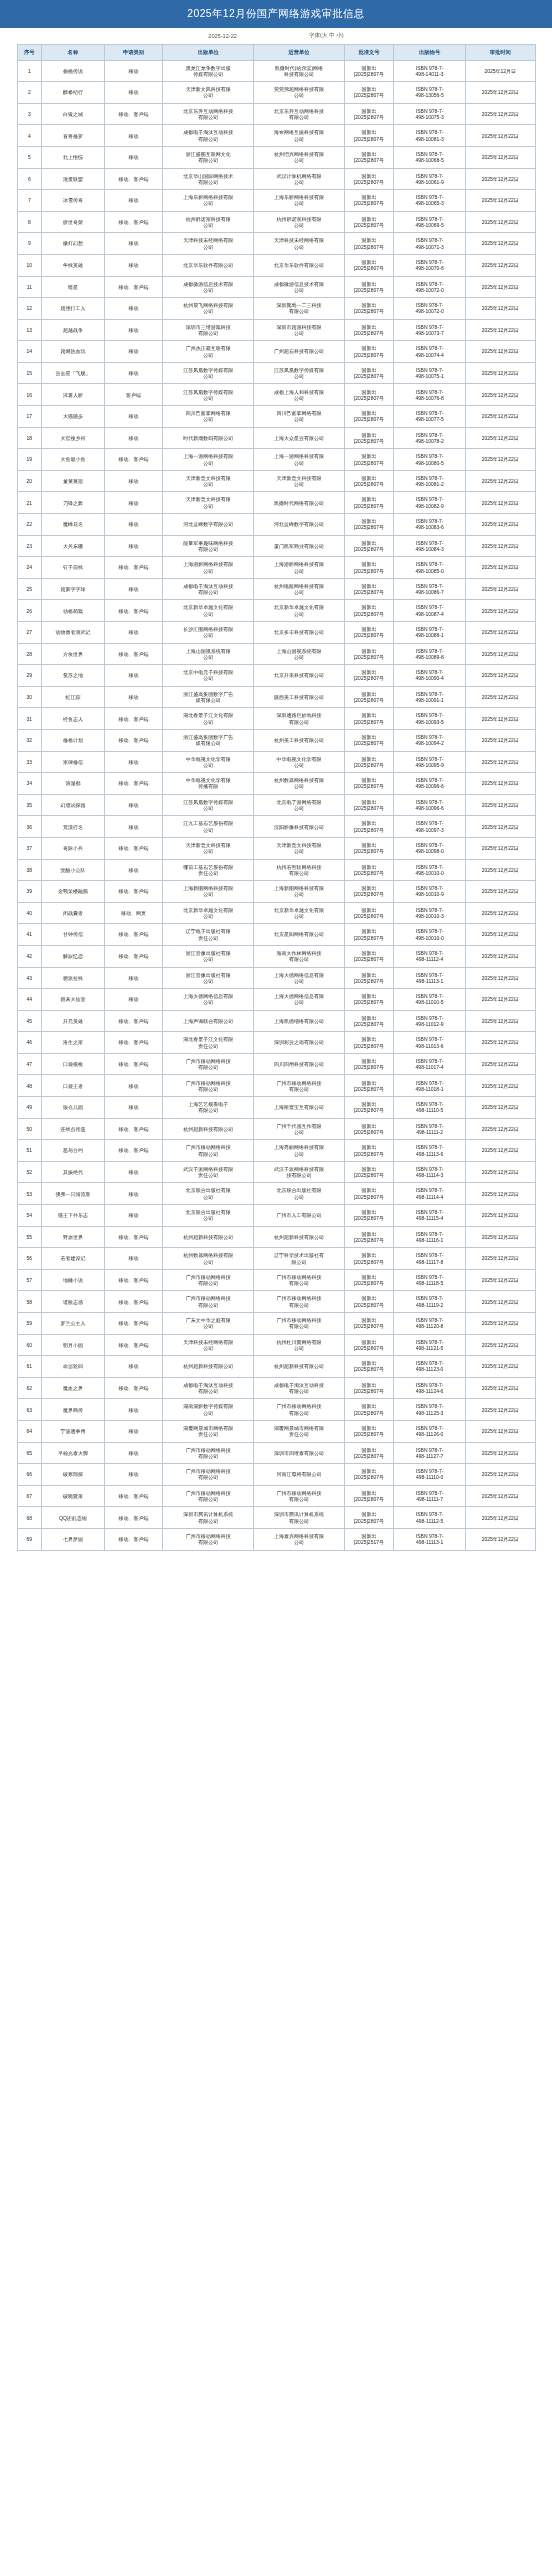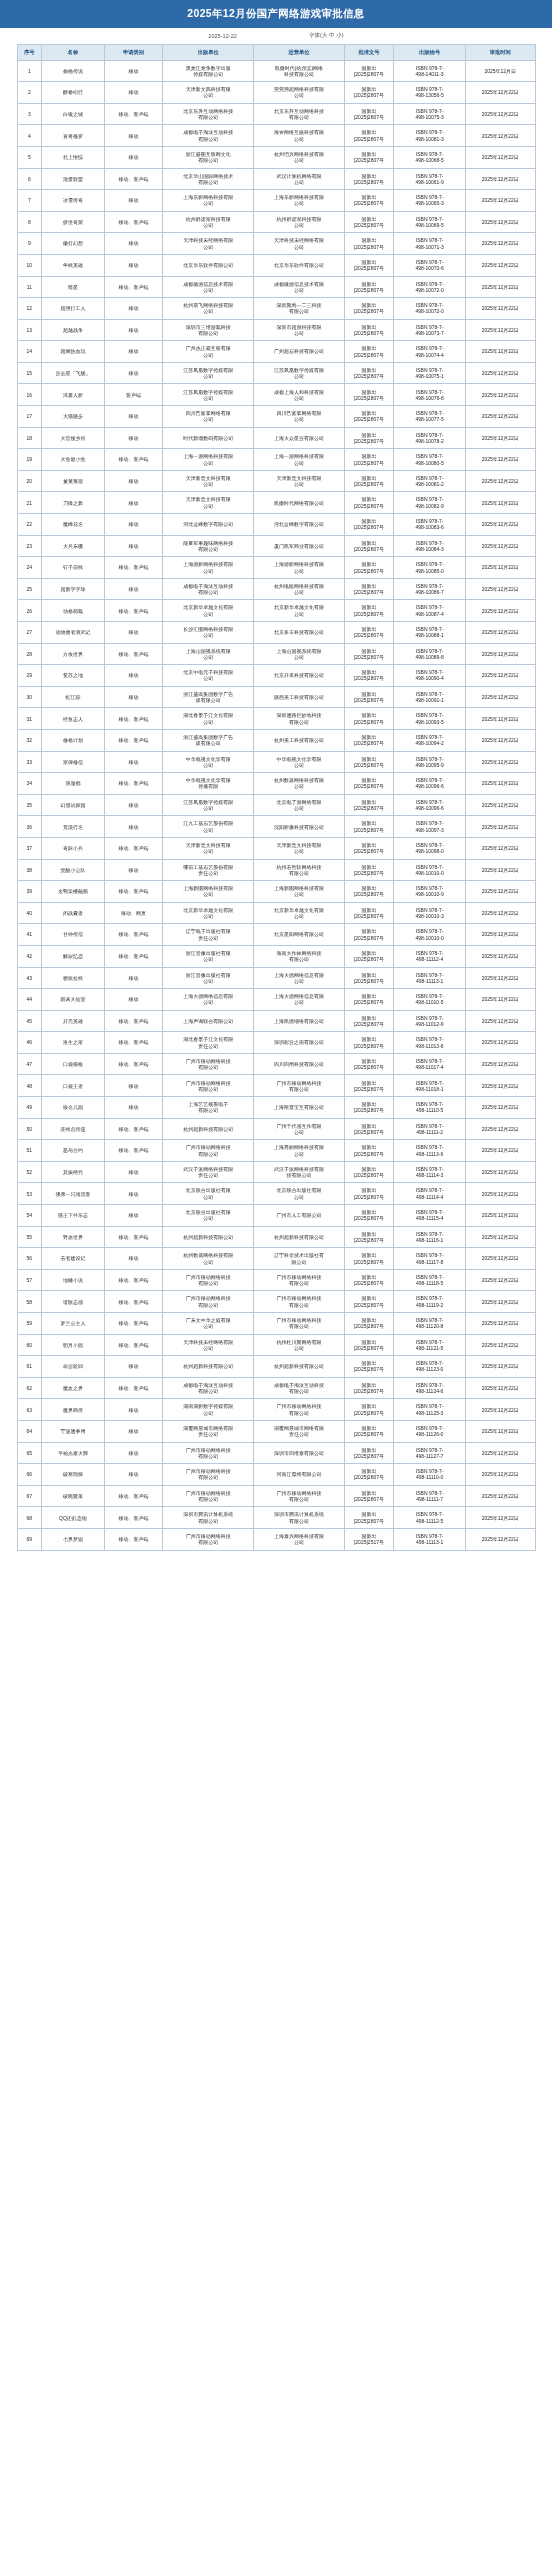--- a/index.html
+++ b/index.html
@@ -15,21 +15,21 @@
     margin: 0 auto;
     background: #ffffff;
     position: relative;
   }
   .title-bar {
     background: #2f6aa8;
     color: #ffffff;
     text-align: center;
     padding: 7.2px 0 7.2px 0;
     font-size: 10.4px;
-    font-weight: bold;
+    font-weight: normal;
     letter-spacing: 0.4px;
   }
   .subtitle-row {
     display: flex;
     justify-content: center;
     align-items: center;
     gap: 72px;
     font-size: 5.6px;
     color: #555;
     padding: 4px 0 3.2px 0;

